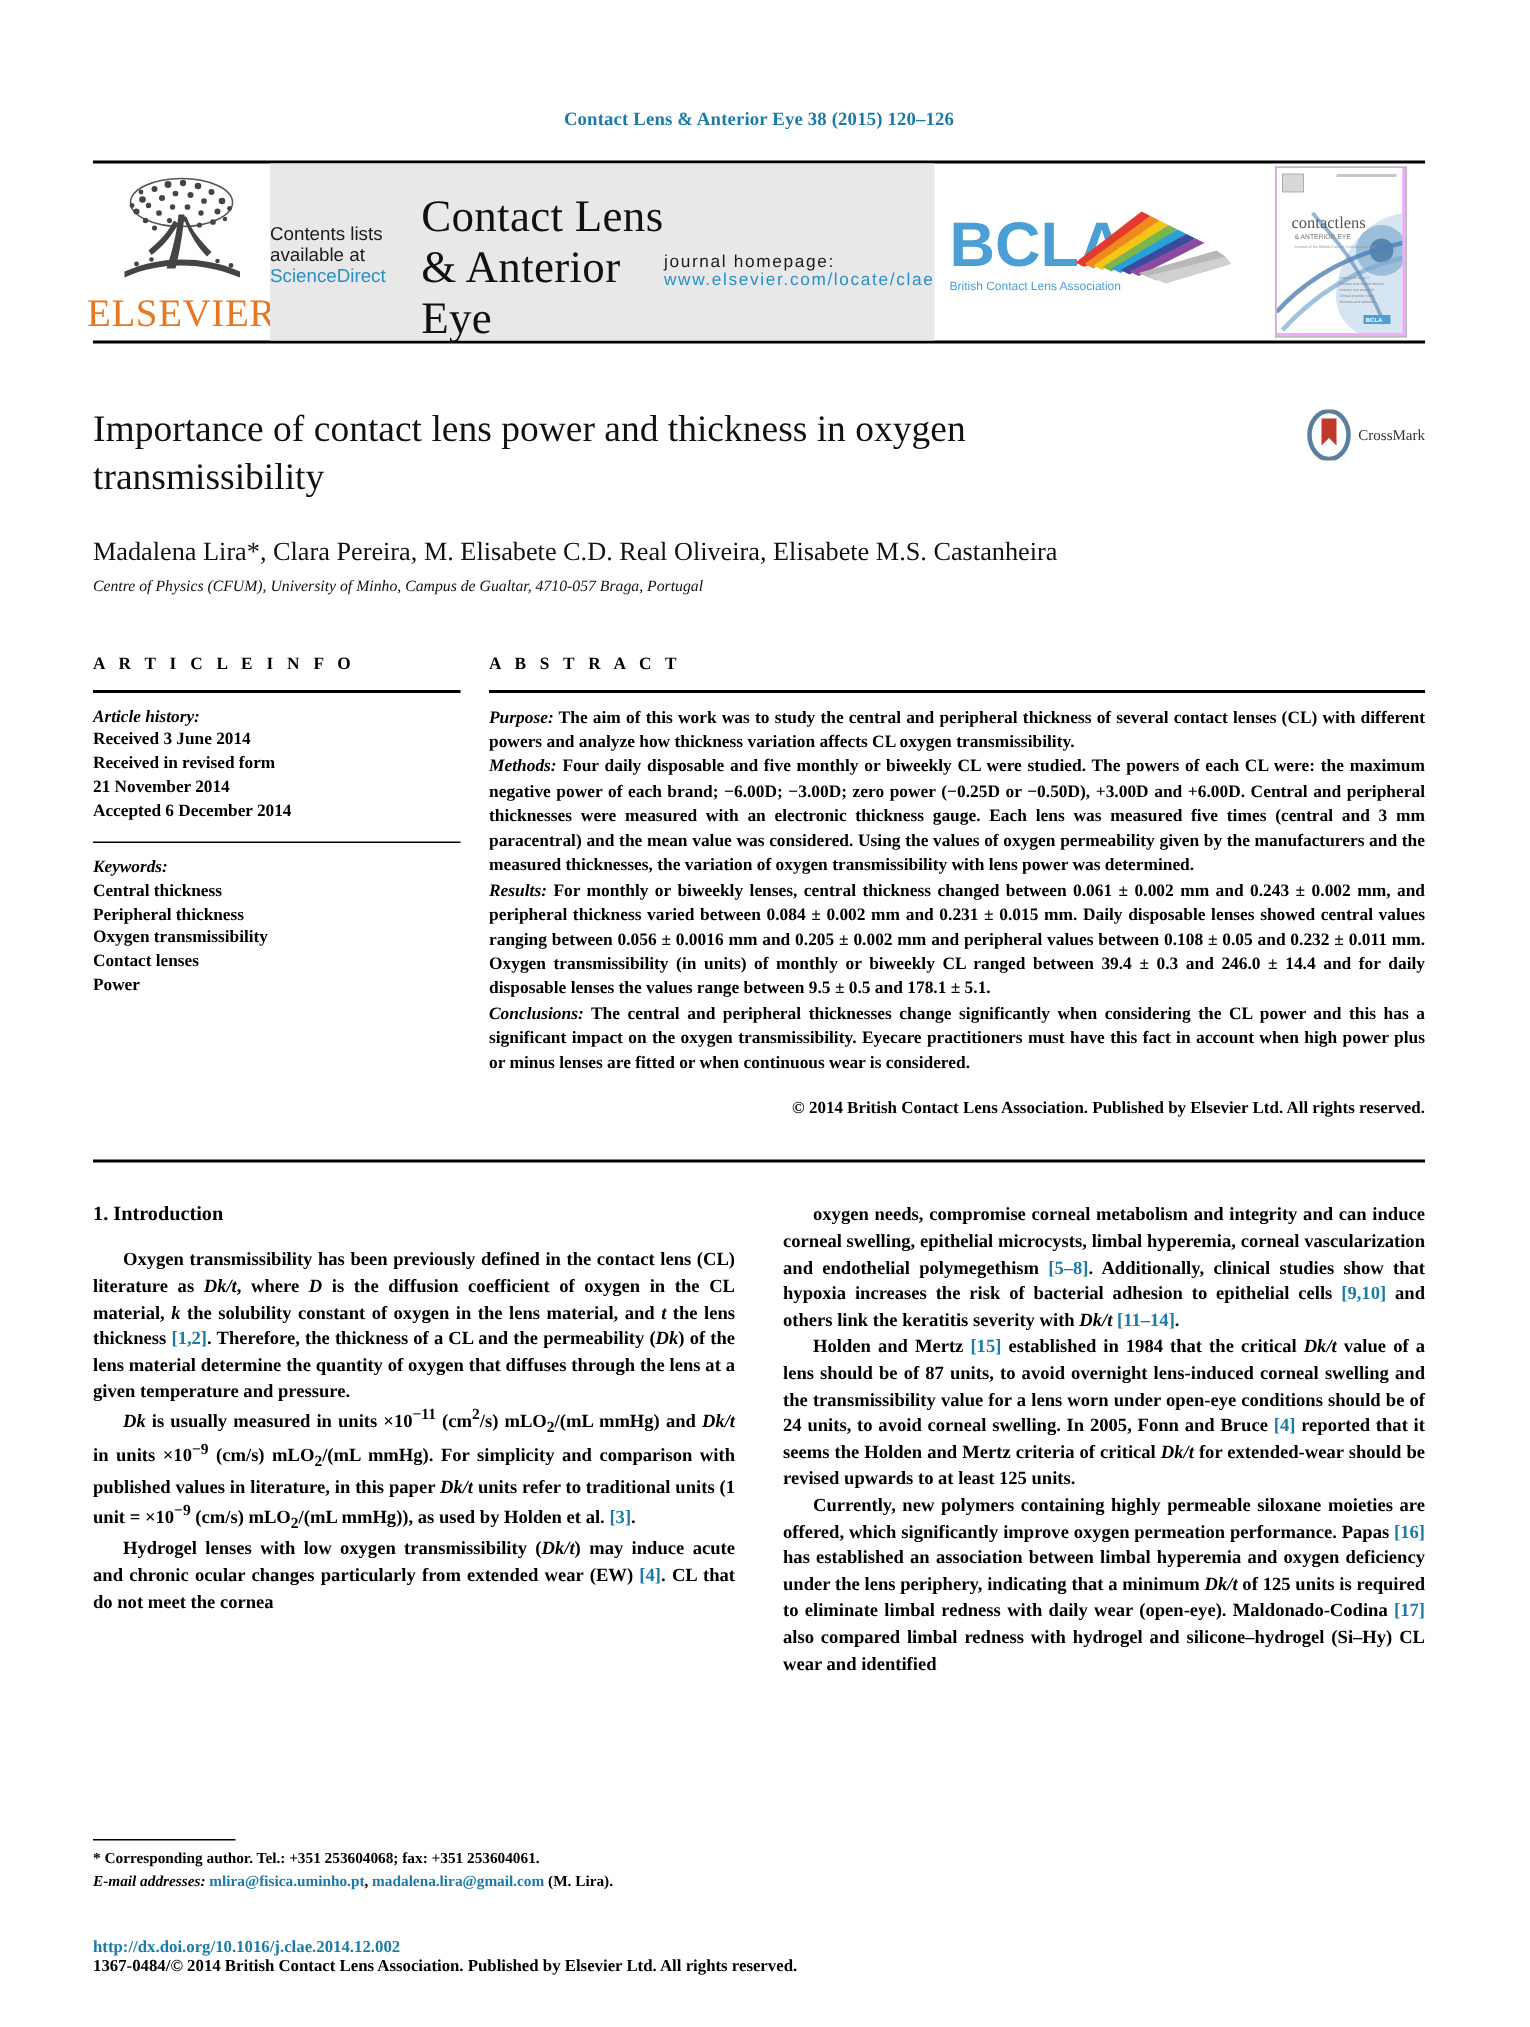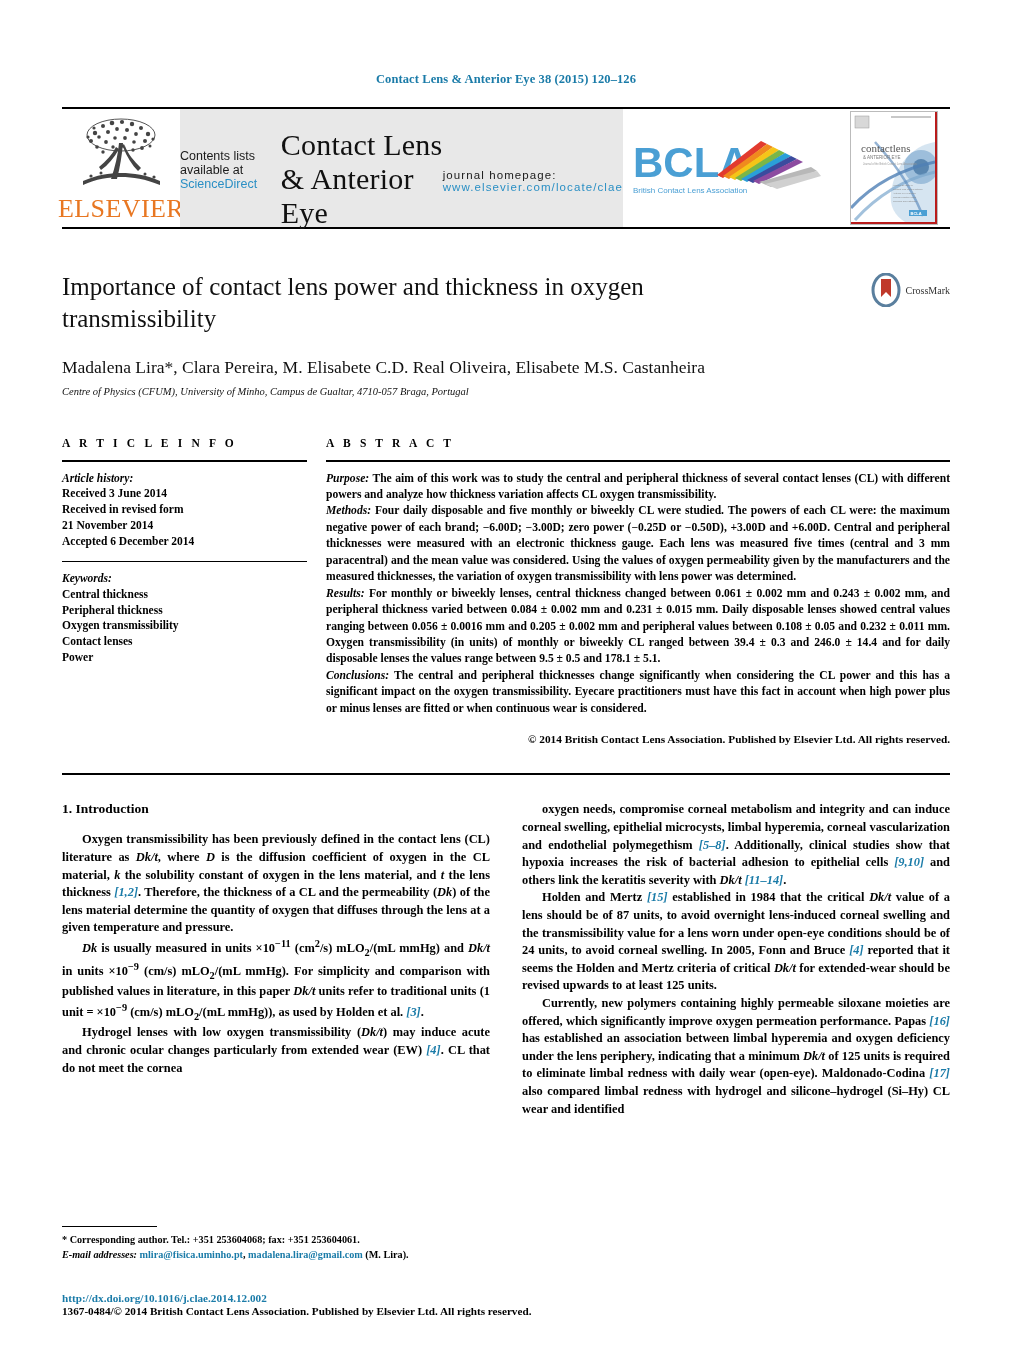--- a/index.html
+++ b/index.html
@@ -101,21 +101,21 @@
   .cover-cell {
     flex: 0 0 112px;
     display: flex;
     align-items: center;
     justify-content: center;
   }
   .cover-thumb {
     width: 86px;
     height: 112px;
     border: 1px solid #bbb;
-    background: #b91c1c;
+    background: #f0abfc;
     position: relative;
     overflow: hidden;
   }
 
   
   .title-block { margin-top: 42px; position: relative; }
   .article-title {
     font-family: "Liberation Serif", serif;
     font-size: 25px;
     line-height: 1.27;
@@ -206,21 +206,21 @@
   .para {
     font-size: 12.4px;
     line-height: 1.42;
     text-align: justify;
     text-indent: 20px;
     margin: 0;
     font-weight: bold;
     hyphens: auto;
   }
   .para + .para { margin-top: 0; }
-  .cite { color: #1a7ba8; font-style: italic; }
+  .cite { color: #1a7ba8; }
 
   
   .footnote-wrap {
     position: absolute;
     left: 62px;
     bottom: 88px;
     width: 440px;
   }
   .fn-rule { border-top: 1.4px solid #000; width: 95px; margin-bottom: 6px; }
   .fn {

